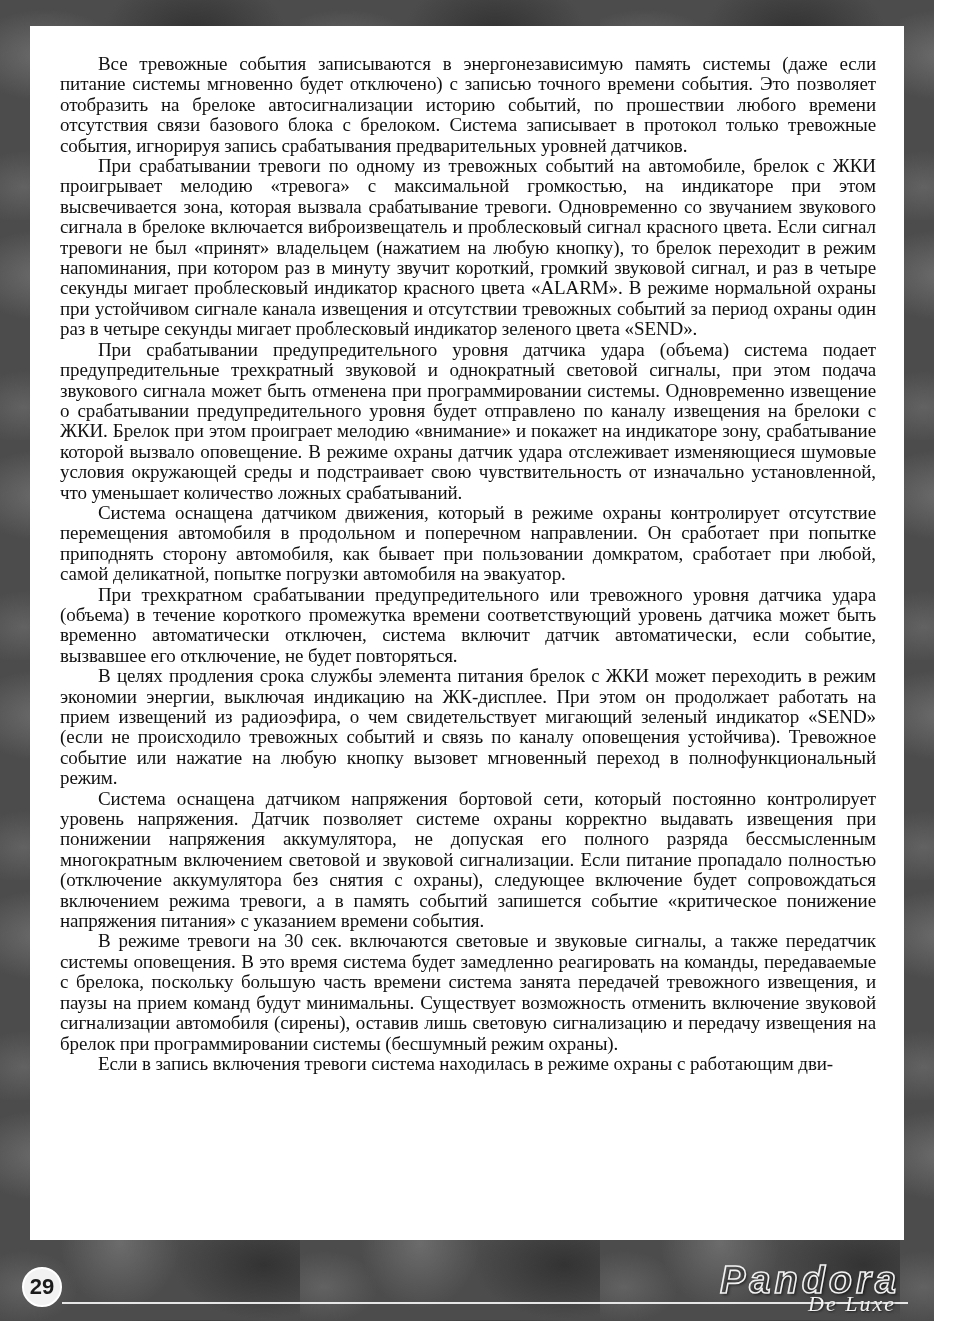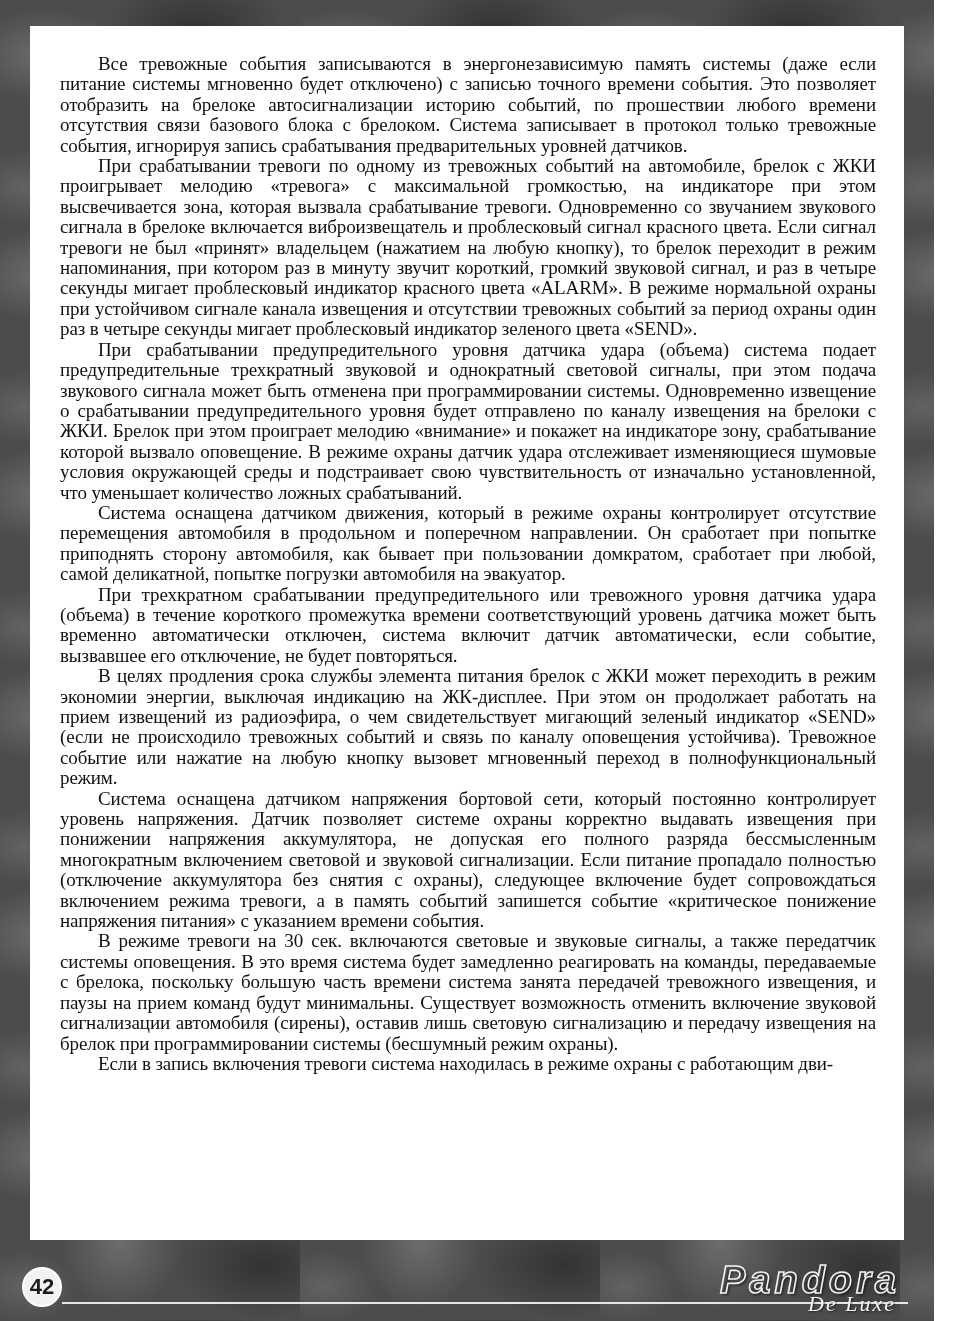--- a/index.html
+++ b/index.html
@@ -130,21 +130,21 @@
     <p>При трехкратном срабатывании предупредительного или тревожного уровня датчика удара (объема) в течение короткого промежутка времени соответствующий уровень датчика может быть временно автоматически отключен, система включит датчик автоматически, если событие, вызвавшее его отключение, не будет повторяться.</p>
     <p>В целях продления срока службы элемента питания брелок с ЖКИ может переходить в режим экономии энергии, выключая индикацию на ЖК-дисплее. При этом он продолжает работать на прием извещений из радиоэфира, о чем свидетельствует мигающий зеленый индикатор «SEND» (если не происходило тревожных событий и связь по каналу оповещения устойчива). Тревожное событие или нажатие на любую кнопку вызовет мгновенный переход в полнофункциональный режим.</p>
     <p>Система оснащена датчиком напряжения бортовой сети, который постоянно контролирует уровень напряжения. Датчик позволяет системе охраны корректно выдавать извещения при понижении напряжения аккумулятора, не допуская его полного разряда бессмысленным многократным включением световой и звуковой сигнализации. Если питание пропадало полностью (отключение аккумулятора без снятия с охраны), следующее включение будет сопровождаться включением режима тревоги, а в память событий запишется событие «критическое понижение напряжения питания» с указанием времени события.</p>
     <p>В режиме тревоги на 30 сек. включаются световые и звуковые сигналы, а также передатчик системы оповещения.  В это время система будет замедленно реагировать на команды, передаваемые с брелока, поскольку большую часть времени система занята передачей тревожного извещения, и паузы на прием команд будут минимальны. Существует возможность отменить включение звуковой сигнализации автомобиля (сирены), оставив лишь световую сигнализацию и передачу извещения на брелок при программировании системы (бесшумный режим охраны).</p>
     <p>Если в запись включения тревоги система находилась в режиме охраны с работающим дви-</p>
   </div>
 
   <div class="footer">
     <div class="footer-rule"></div>
     <div class="page-number-badge">
-      <span>42</span>
+      <span>29</span>
     </div>
     <div class="brand-logo">
       <span class="brand-name">Pandora</span>
       <span class="brand-model">De Luxe</span>
     </div>
   </div>
 
 </div>
 
 </body></html>

